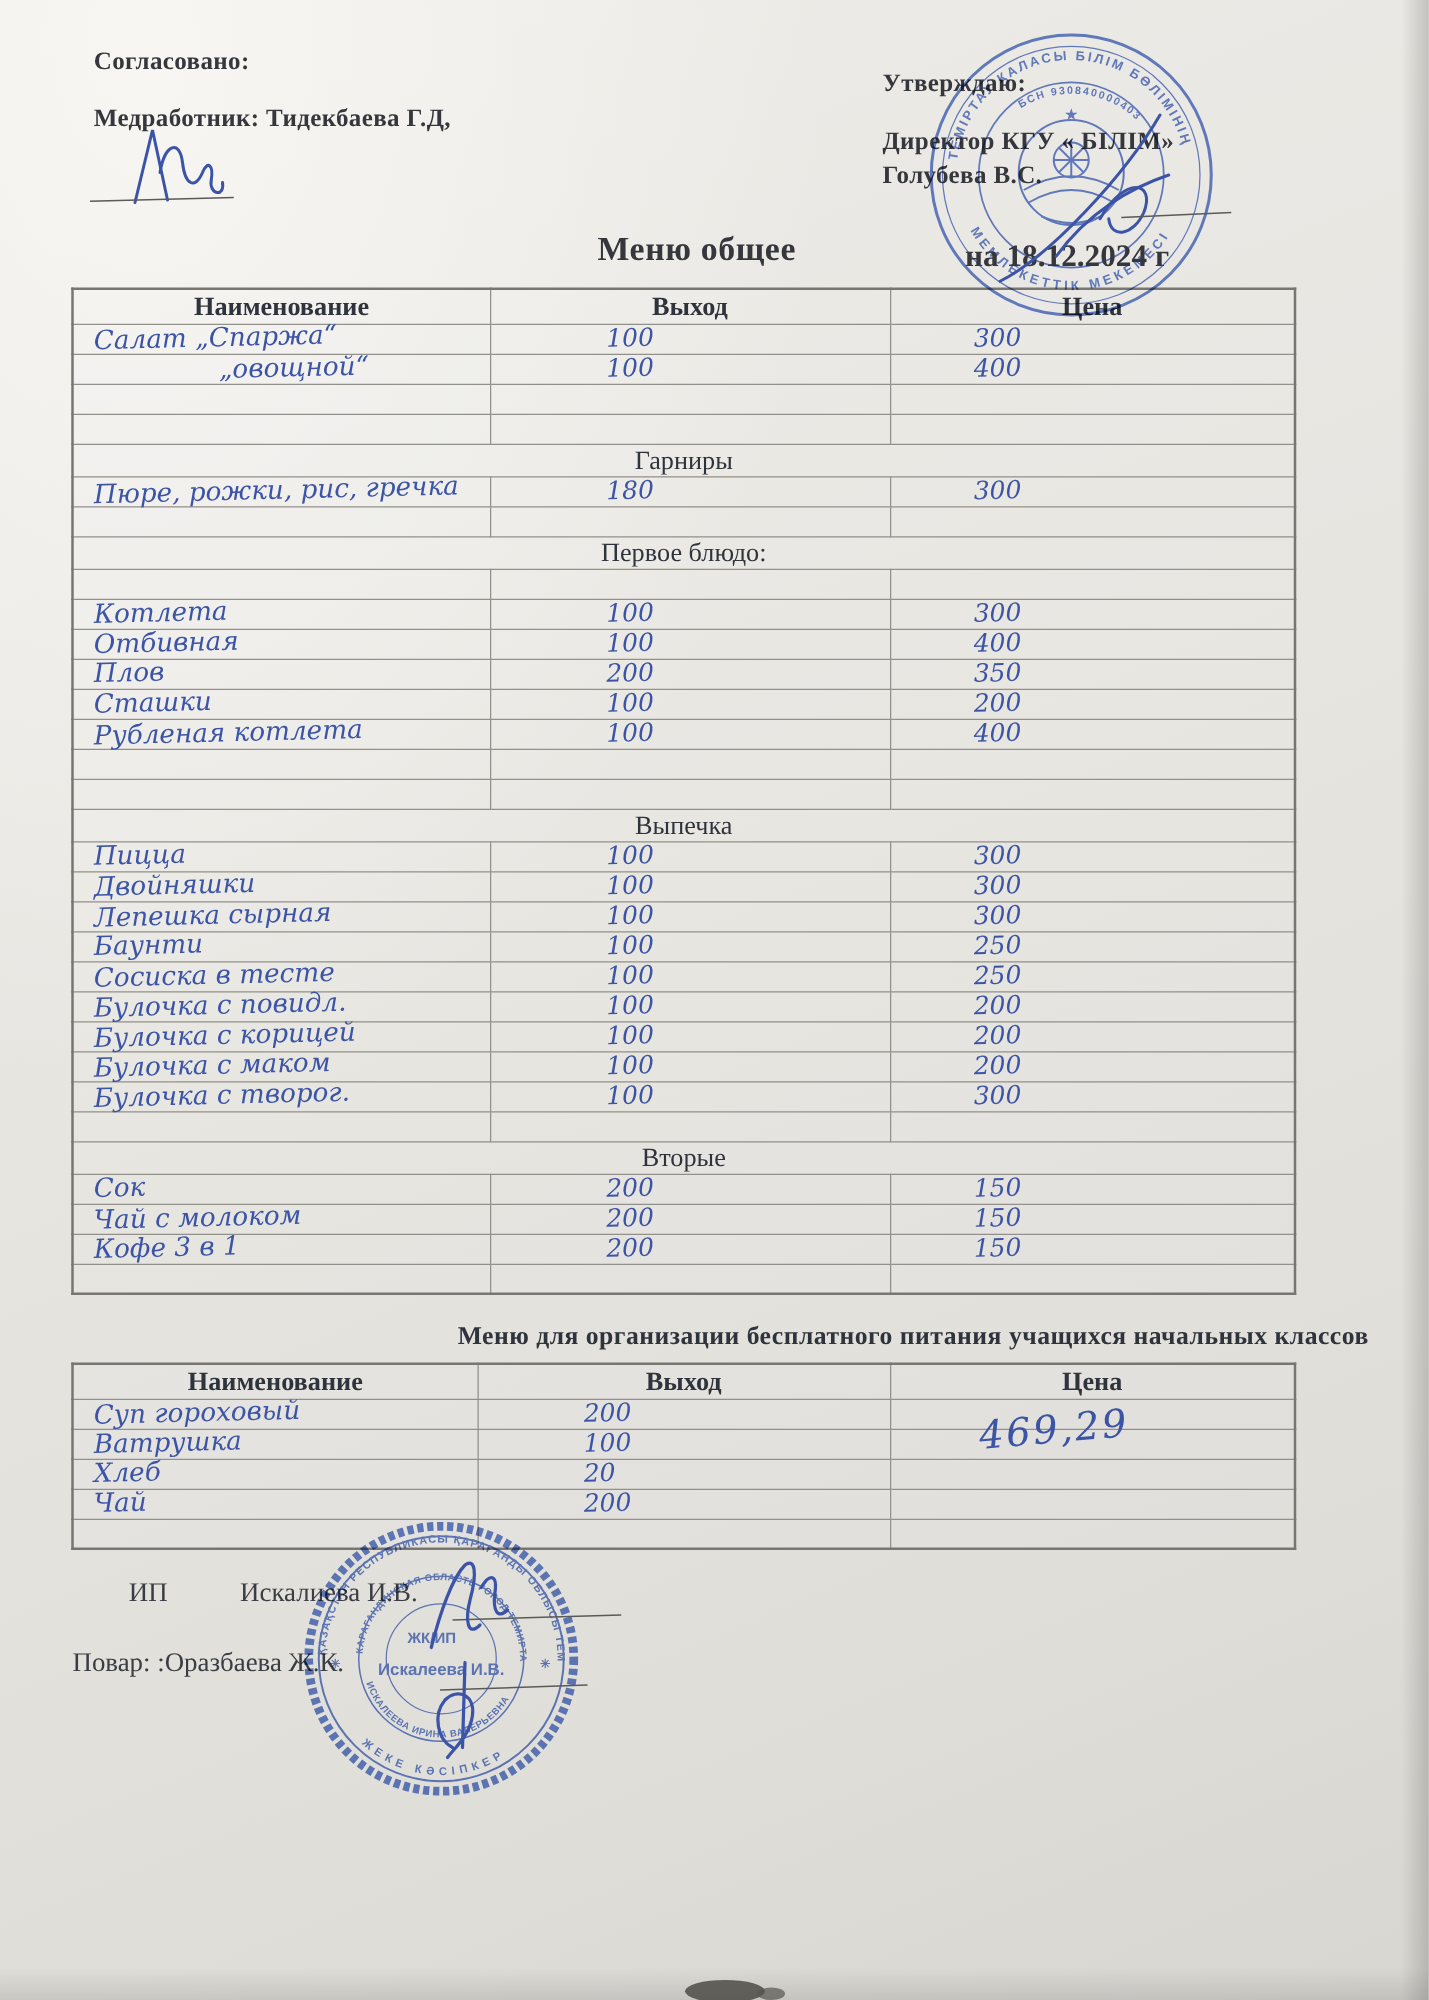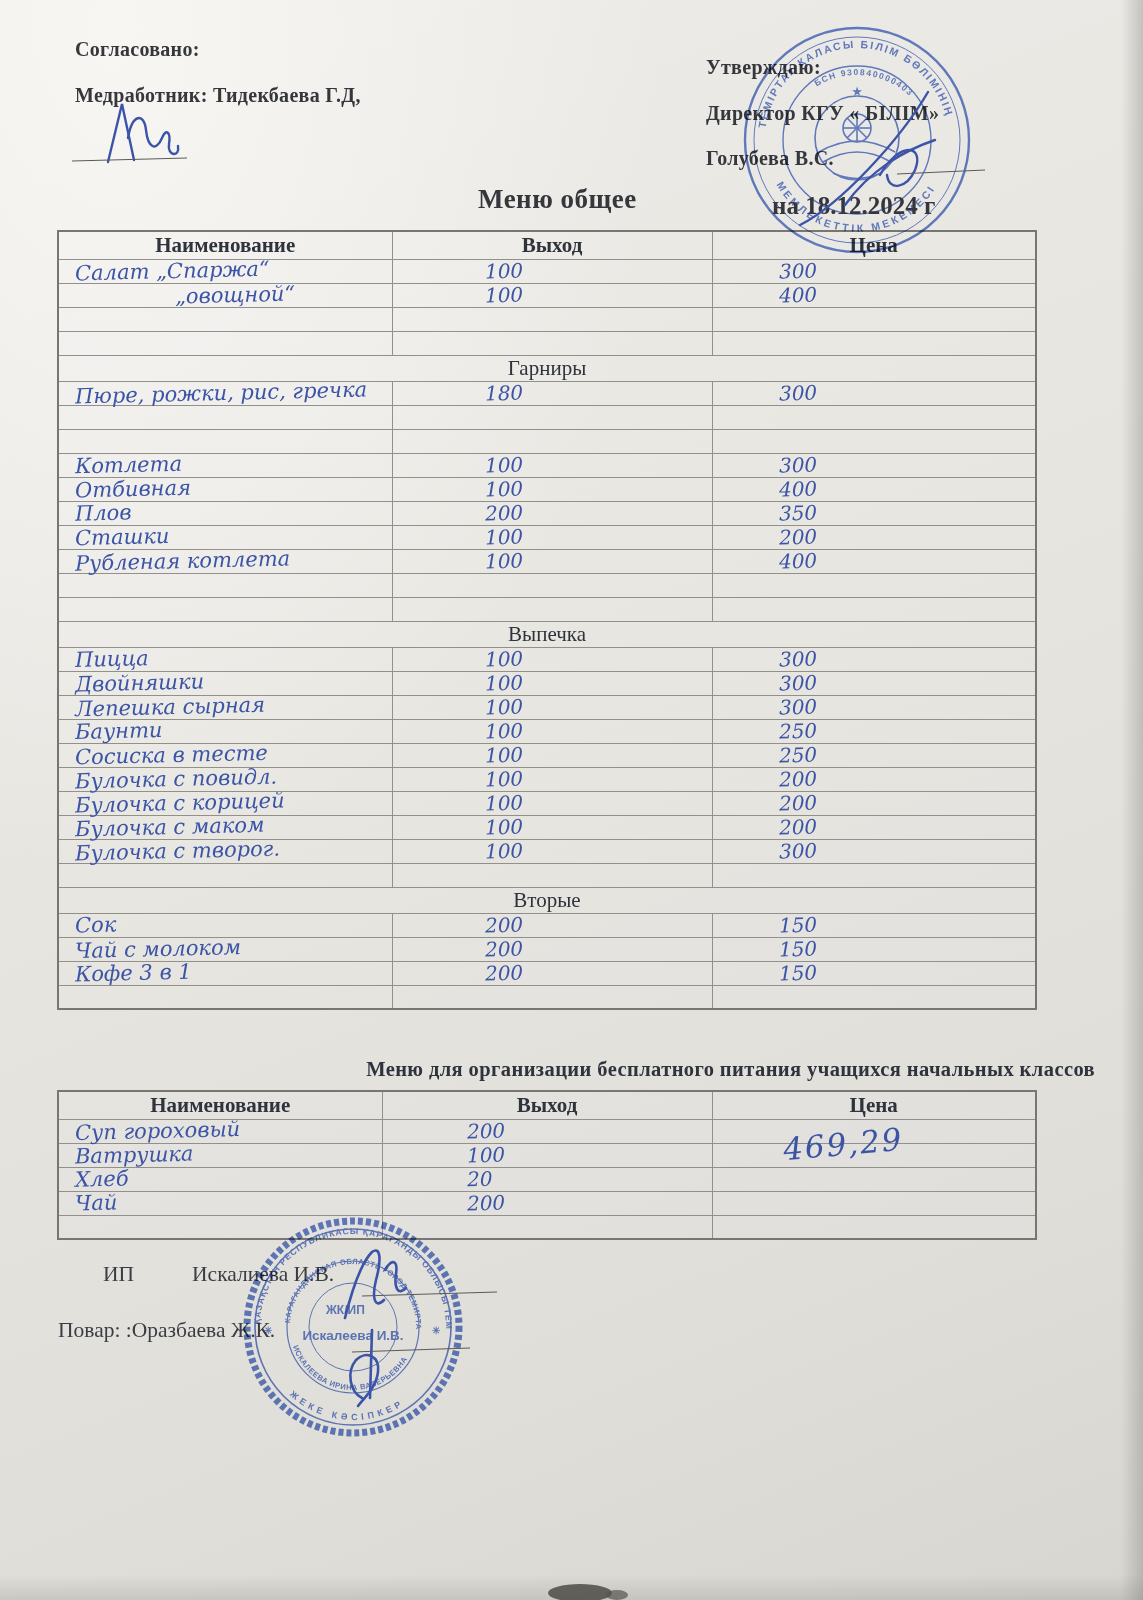--- a/index.html
+++ b/index.html
@@ -57,21 +57,21 @@
 </head>
 <body>
 
 <div class="page">
 
   <div class="abs lbl" style="left:75px;top:38px;">Согласовано:</div>
   <div class="abs lbl" style="left:75px;top:84px;">Медработник: Тидекбаева  Г.Д,</div>
 
   <div class="abs lbl" style="left:706px;top:56px;z-index:2;">Утверждаю:</div>
   <div class="abs lbl" style="left:706px;top:102px;z-index:2;">Директор КГУ « БІЛІМ»</div>
-  <div class="abs lbl" style="left:706px;top:147px;z-index:2;">Голубева В.С.</div>
+  <div class="abs lbl" style="left:706px;top:129px;z-index:2;">Голубева В.С.</div>
 
   <div class="abs title">Меню общее</div>
   <div class="abs date">на 18.12.2024 г</div>
 
   <table class="menu" id="table1" style="left:57px;top:230px;width:978px;">
     <colgroup>
         <col style="width:334px">
         <col style="width:320px">
         <col style="width:324px">
       </colgroup>
@@ -110,20 +110,23 @@
           <td class="c-name"><span class="hw">Пюре, рожки, рис, гречка</span></td>
           <td class="c-out"><span class="hw">180</span></td>
           <td class="c-price"><span class="hw">300</span></td>
         </tr>
         <tr>
           <td class="c-name"></td>
           <td class="c-out"></td>
           <td class="c-price"></td>
         </tr>
         <tr>
+          <td colspan="3" class="section">Первое блюдо:</td>
+        </tr>
+        <tr>
           <td class="c-name"></td>
           <td class="c-out"></td>
           <td class="c-price"></td>
         </tr>
         <tr>
           <td class="c-name"><span class="hw">Котлета</span></td>
           <td class="c-out"><span class="hw">100</span></td>
           <td class="c-price"><span class="hw">300</span></td>
         </tr>
         <tr>

